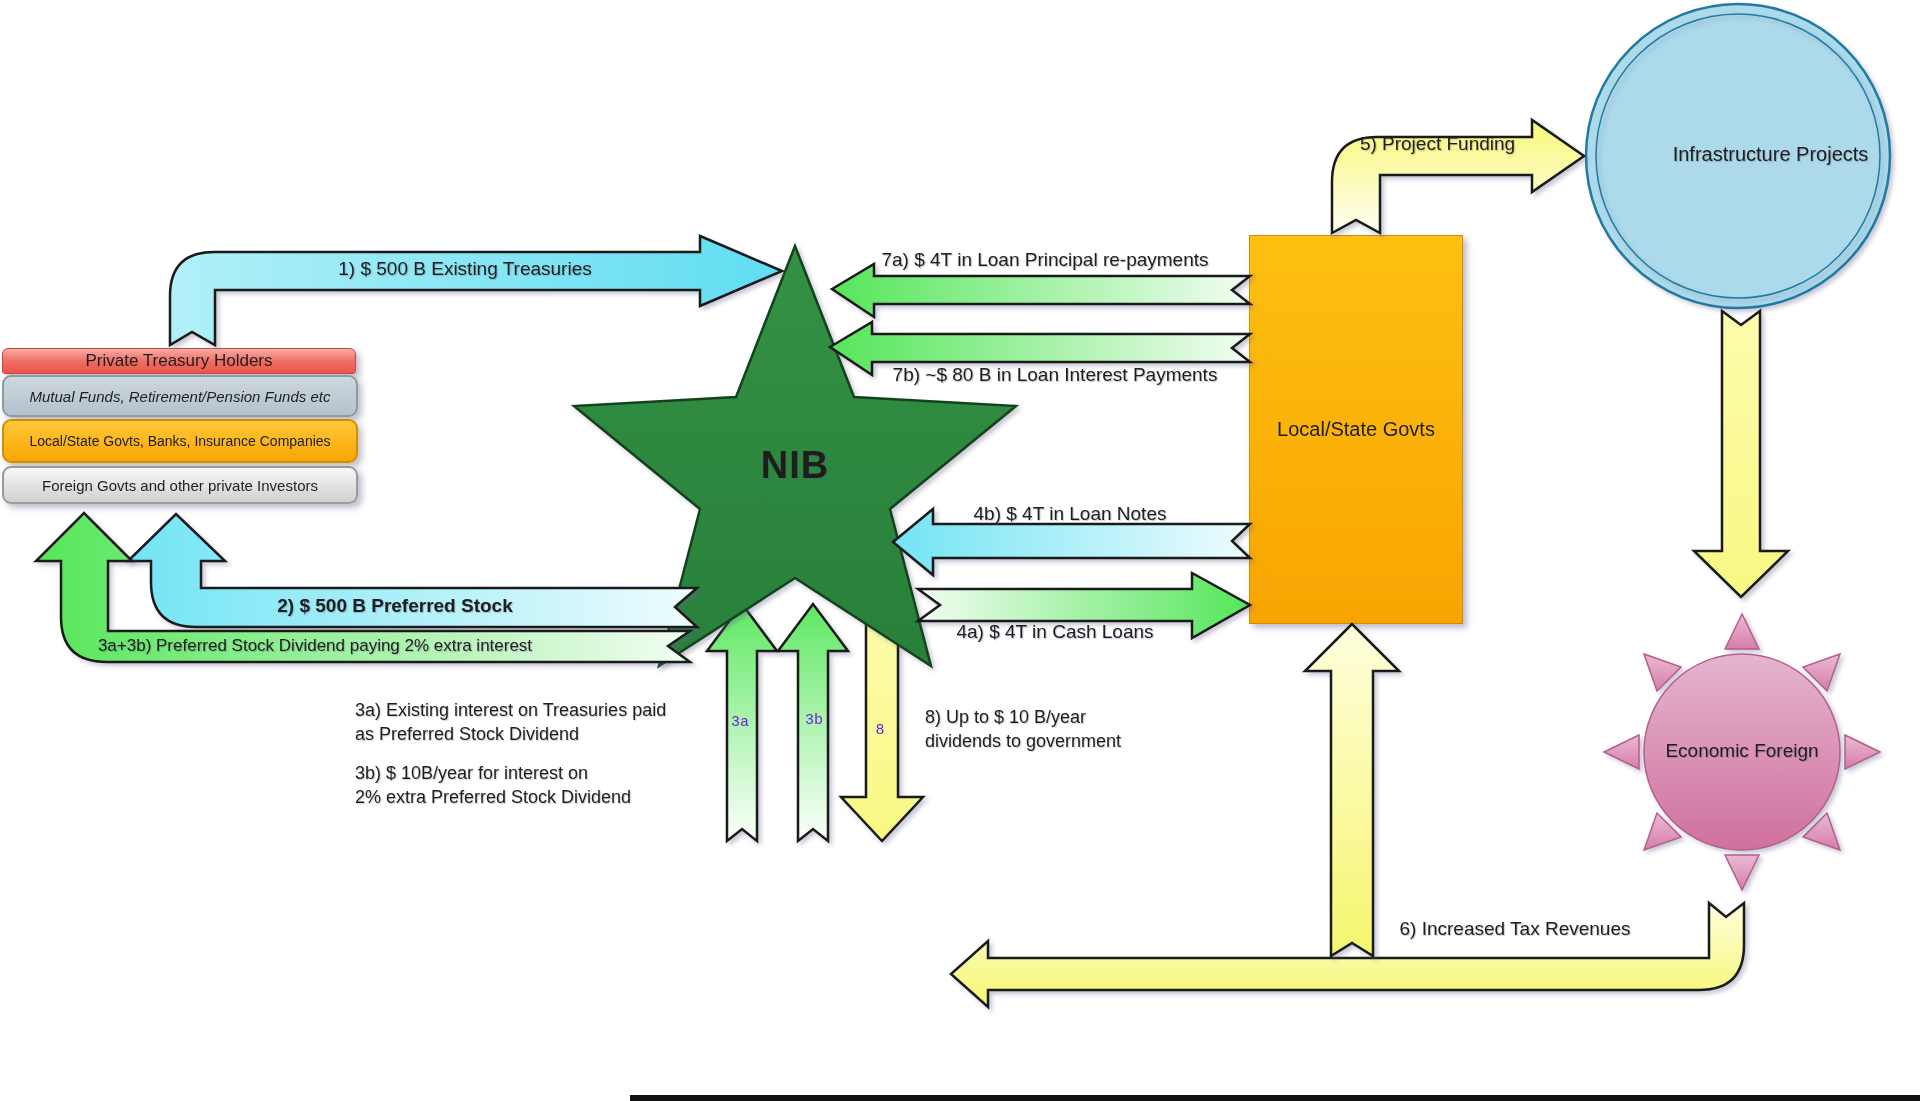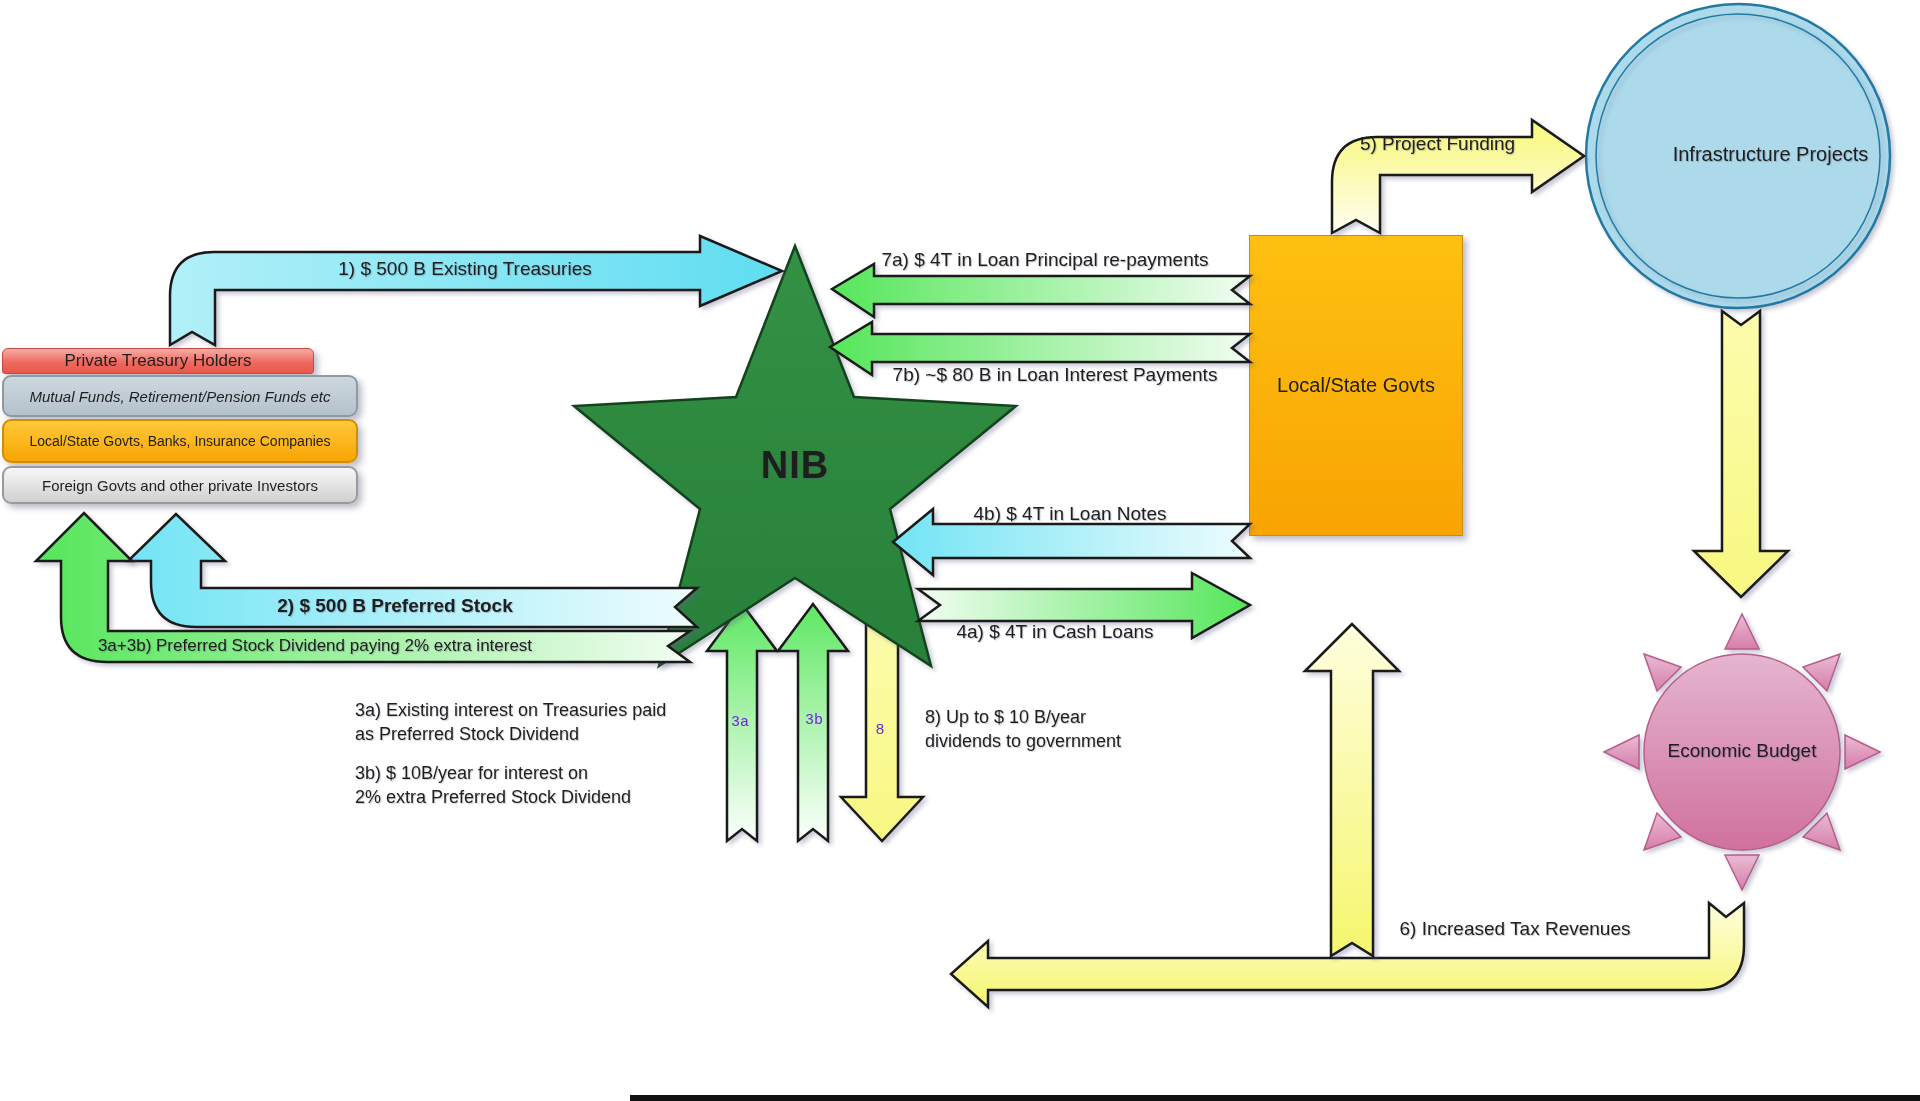--- a/index.html
+++ b/index.html
@@ -2,29 +2,29 @@
 <html><head>
 <meta charset="utf-8">
 <style>
   html,body{margin:0;padding:0;background:#fff;}
   #canvas{position:relative;width:1920px;height:1101px;background:#ffffff;overflow:hidden;
           font-family:"Liberation Sans",sans-serif;}
   
   .box{position:absolute;box-sizing:border-box;display:flex;align-items:center;justify-content:center;
        text-align:center;color:#1e1e1e;}
   .shadowed{box-shadow:4px 4px 6px rgba(110,110,145,.45);}
-  #pth-header{left:2px;top:348px;width:312px;height:26px;border:1px solid #c24a40;border-radius:6px 6px 3px 3px;
+  #pth-header{left:2px;top:348px;width:354px;height:26px;border:1px solid #c24a40;border-radius:6px 6px 3px 3px;
        background:linear-gradient(180deg,#f7aca6 0%,#ee6a5f 55%,#ea564b 100%);font-size:17px;}
   #pth-item0{left:2px;top:375px;width:356px;height:42px;border:2px solid #8b9aa3;border-radius:9px;
        background:linear-gradient(180deg,#cdd7de 0%,#b4c2cb 100%);font-size:15px;font-style:italic;}
   #pth-item1{left:2px;top:419px;width:356px;height:44px;border:2px solid #d18f00;border-radius:9px;
        background:linear-gradient(180deg,#ffc93a 0%,#f9a503 100%);font-size:14px;}
   #pth-item2{left:2px;top:466px;width:356px;height:38px;border:2px solid #9a9a9a;border-radius:9px;
        background:linear-gradient(180deg,#f7f7f7 0%,#d0d0d0 100%);font-size:15px;}
-  #local-state-box{left:1249px;top:235px;width:214px;height:301px;border:1px solid #cf8e00;
+  #local-state-box{left:1249px;top:235px;width:214px;height:389px;border:1px solid #cf8e00;
        background:linear-gradient(180deg,#fec011 0%,#f8a402 100%);font-size:20px;}
   #federal-budget-box{left:659px;top:843px;width:298px;height:246px;border:2px solid #977ba6;border-radius:30px;
        background:linear-gradient(180deg,#e7dcec 0%,#decfe5 100%);font-size:21px;}
   
   #shapes{position:absolute;left:0;top:0;width:1920px;height:1101px;pointer-events:none;}
   #shapes path,#shapes polygon,#shapes circle{filter:drop-shadow(3px 3px 2px rgba(100,100,140,.35));}
   
   .lbl{position:absolute;font-size:19px;color:#1e1e1e;text-align:center;
        text-shadow:1px 1px 1px rgba(90,90,120,.35);pointer-events:none;}
   .lbl.small{font-size:17px;}
@@ -128,21 +128,21 @@
       <circle cx="1742" cy="752" r="98" fill="url(#gSun)" stroke="#b55e8c" stroke-width="1.5"></circle>
     </g>
 
     <path fill="url(#gYellow6)" stroke="#1a1a1a" stroke-width="2.5" d="M 1709 903 L 1726 917 L 1744 903 L 1744 945 Q 1744 990 1699 990 L 988 990 L 988 1007 L 951 974 L 988 941 L 988 958 L 1709 958 Z"></path>
 
     <path fill="url(#gYellow6)" stroke="#1a1a1a" stroke-width="2.5" d="M 1352 624 L 1305 671 L 1331 671 L 1331 956 L 1352 943 L 1373 956 L 1373 671 L 1399 671 Z"></path>
   </svg>
 
   <div class="lbl" id="lbl-nib" style="left:695px;top:444px;width:200px;">NIB</div>
   <div class="lbl" id="lbl-infra" style="left:1597px;top:143px;width:347px;">Infrastructure Projects</div>
-  <div class="lbl" id="lbl-econ" style="left:1637px;top:740px;width:210px;">Economic Budget</div>
+  <div class="lbl" id="lbl-econ" style="left:1637px;top:740px;width:210px;">Economic Foreign</div>
 
   <div class="lbl" style="left:250px;top:258px;width:430px;">1)  $ 500 B Existing Treasuries</div>
   <div class="lbl" style="left:855px;top:249px;width:380px;">7a) $ 4T in Loan Principal re-payments</div>
   <div class="lbl" style="left:865px;top:364px;width:380px;">7b) ~$ 80 B in Loan Interest Payments</div>
   <div class="lbl" style="left:935px;top:503px;width:270px;">4b) $ 4T in Loan Notes</div>
   <div class="lbl" style="left:920px;top:621px;width:270px;">4a) $ 4T in Cash Loans</div>
   <div class="lbl bold" style="left:230px;top:595px;width:330px;">2) $ 500 B Preferred Stock</div>
   <div class="lbl small" style="left:85px;top:636px;width:460px;">3a+3b) Preferred Stock Dividend paying 2% extra interest</div>
   <div class="lbl" style="left:1325px;top:97px;width:225px;margin-top:36px;">5) Project Funding</div>
   <div class="lbl" style="left:1385px;top:918px;width:260px;">6) Increased Tax Revenues</div>

